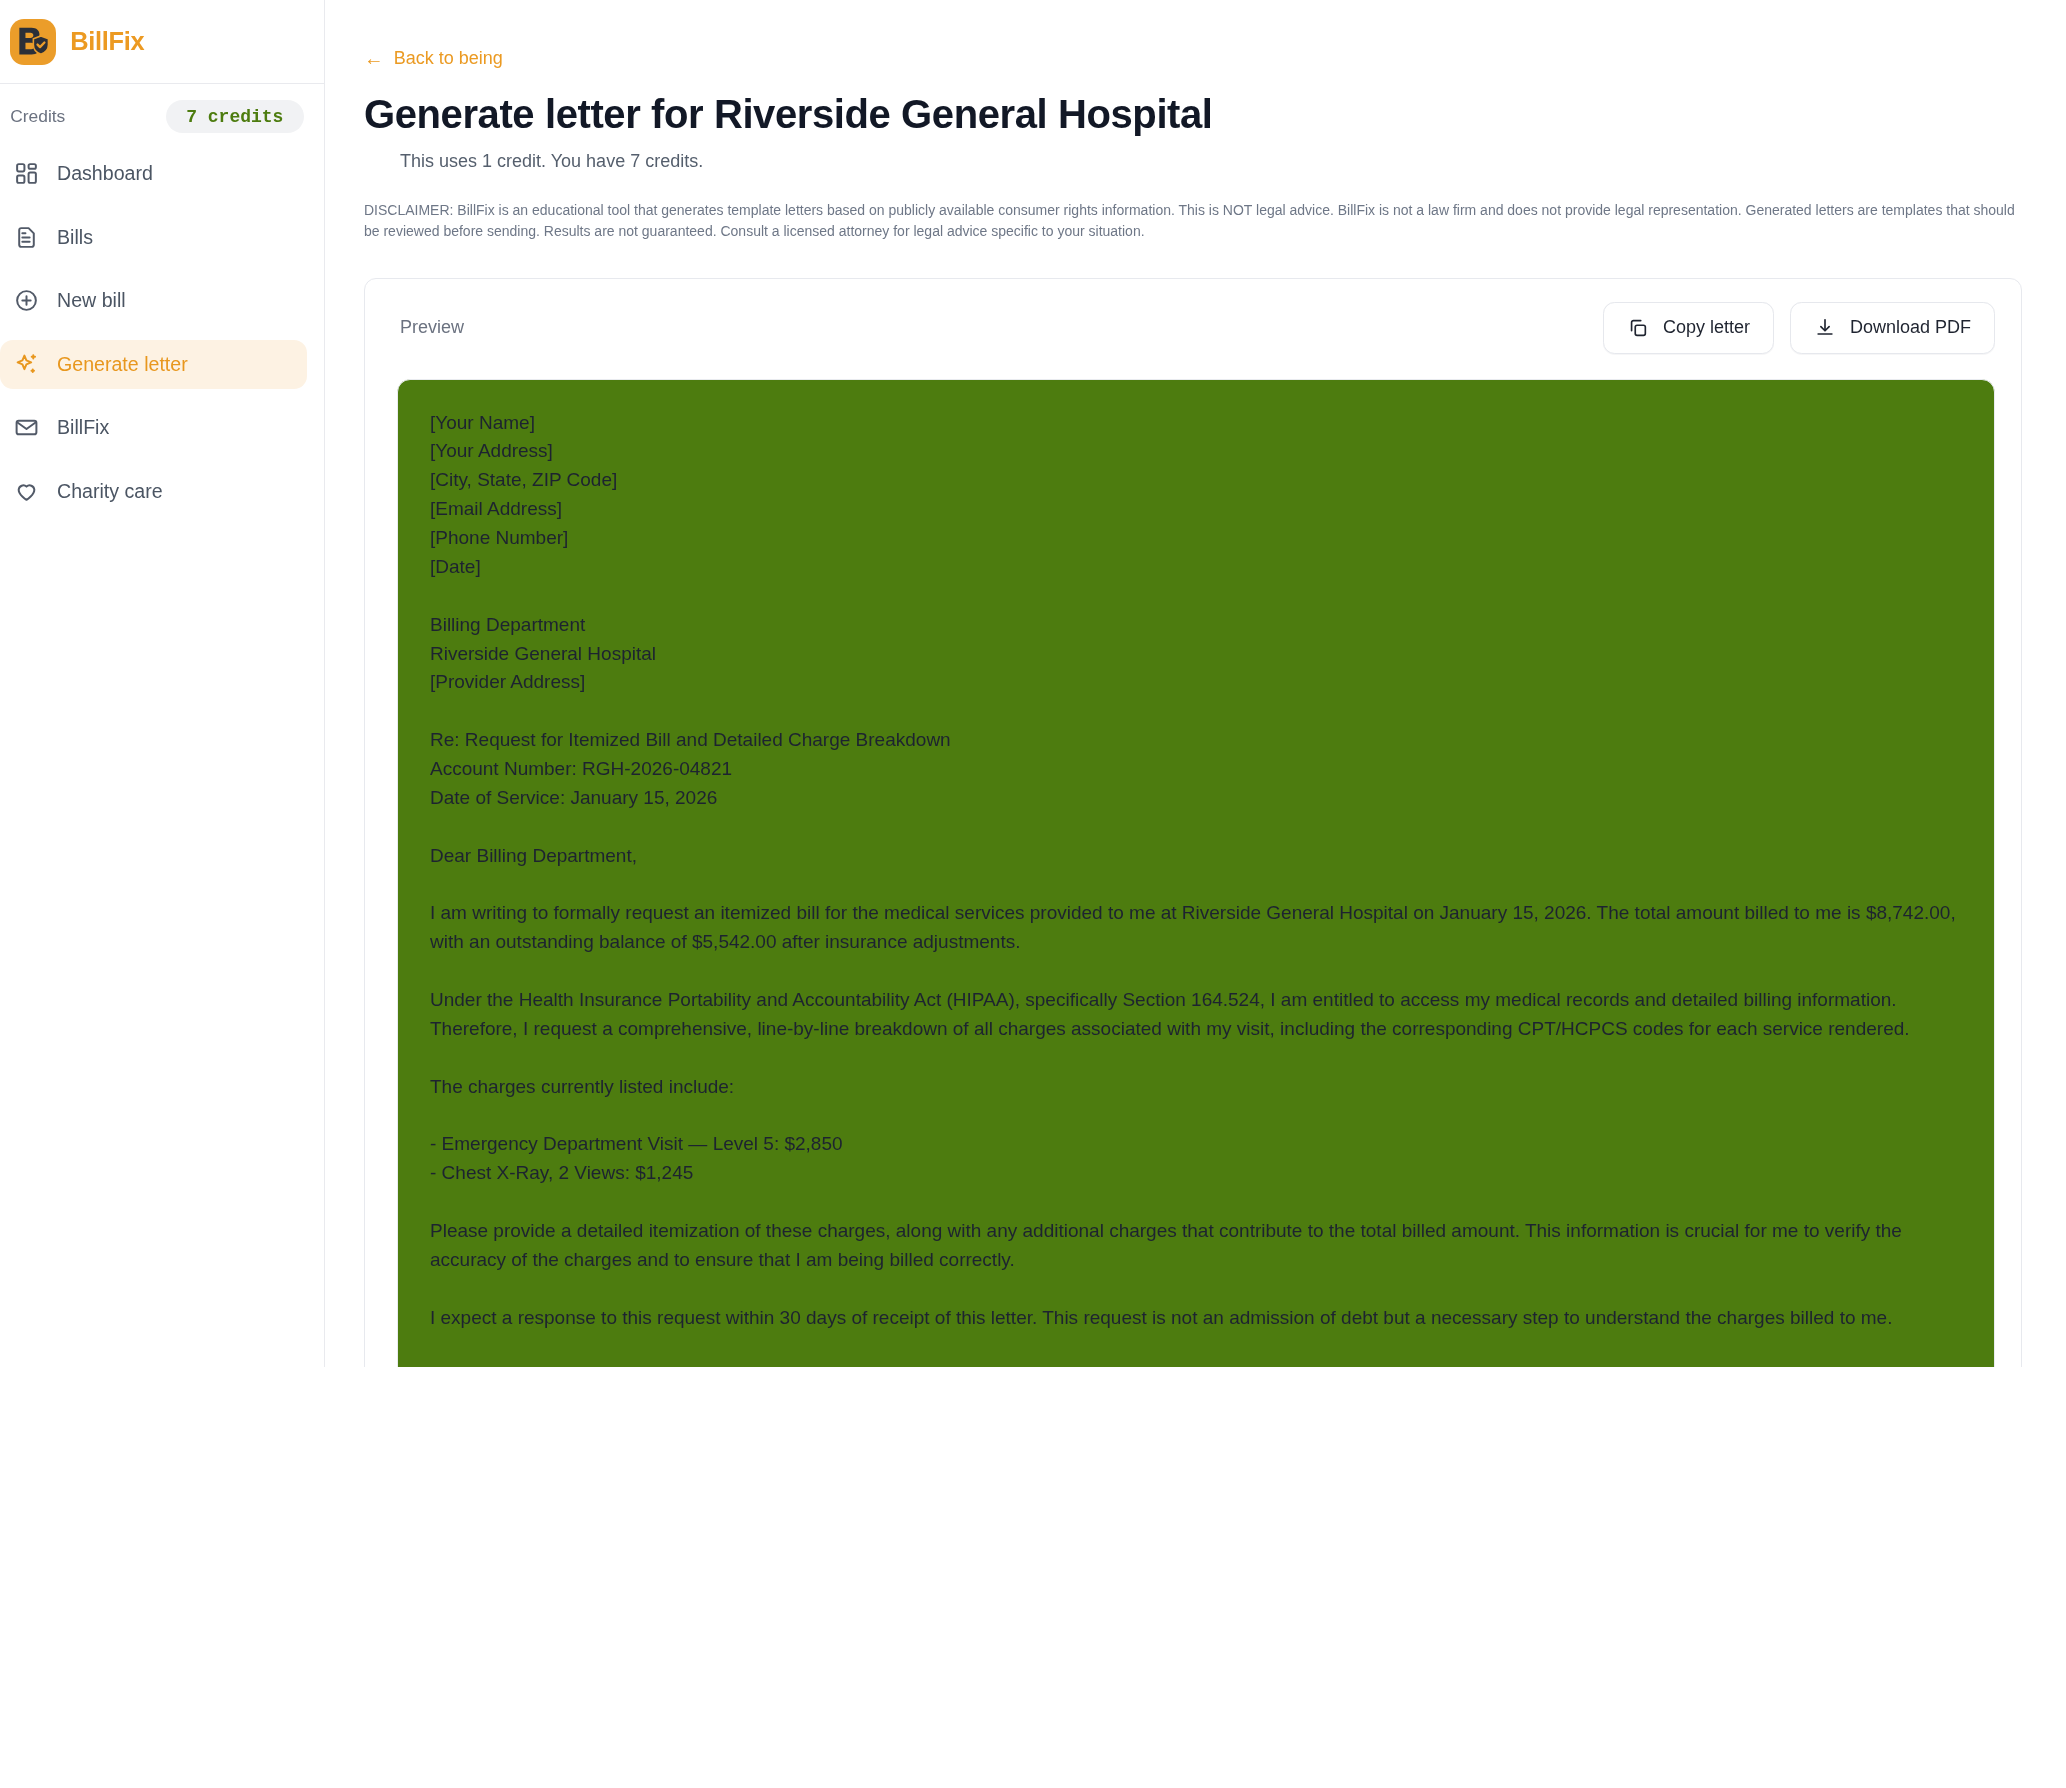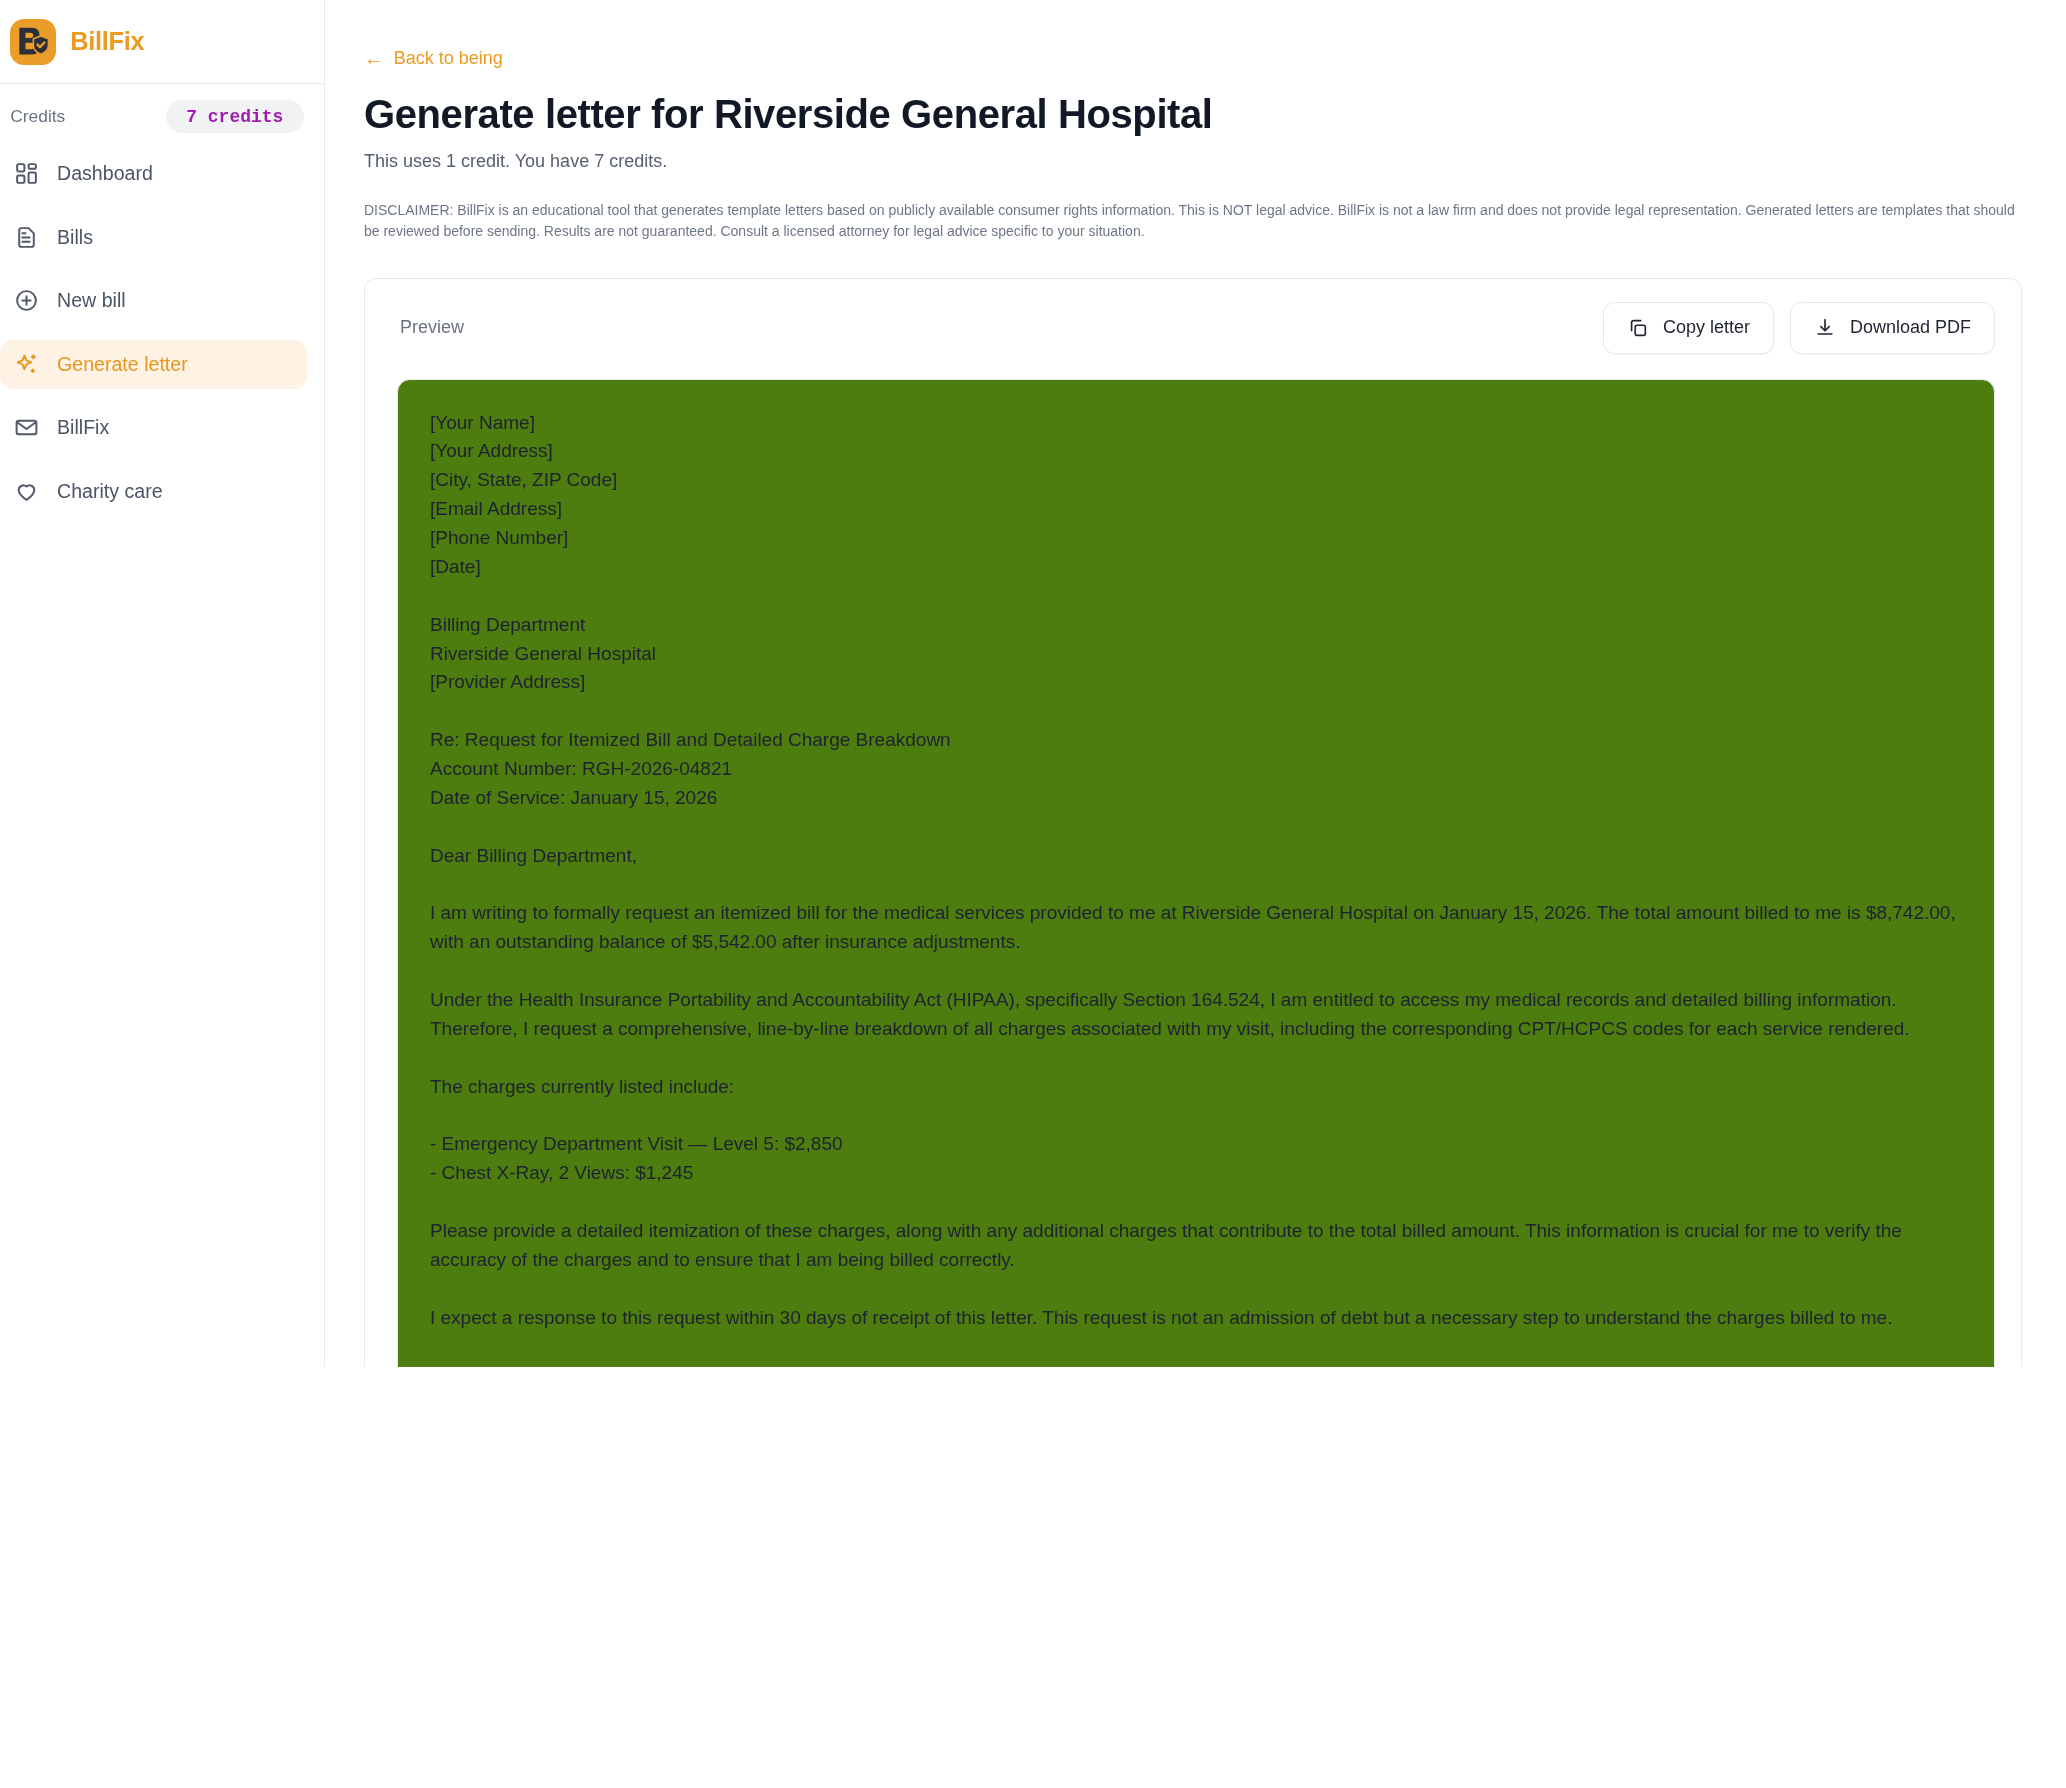--- a/index.html
+++ b/index.html
@@ -39,21 +39,21 @@
   .credits-row{
     height:65px;flex:0 0 65px;
     display:flex;align-items:center;justify-content:space-between;
     padding:0 20.3px 0 10.2px;
   }
   .credits-label{font-size:17.4px;color:#6b7280;}
   .credits-pill{
     background:#f1f2f4;border-radius:726px;
     padding:6.5px 20.3px;
     font-family:"Liberation Mono", monospace;
-    font-size:18px;font-weight:bold;color:#a21caf;
+    font-size:18px;font-weight:bold;color:#4d7c0f;
   }
   .nav{padding:0 17.4px 0 0;display:flex;flex-direction:column;}
   .nav-item{
     display:flex;align-items:center;gap:18px;
     height:49px;
     padding-left:14px;
     border-radius:13px;
     font-size:19.6px;color:#4b5563;
     cursor:pointer;
     margin-bottom:14.5px;
@@ -72,21 +72,21 @@
   }
   .back-link{
     display:inline-flex;align-items:center;gap:10.2px;
     color:#eb9a22;font-size:18px;cursor:pointer;margin-bottom:23px;
   }
   .back-arrow{font-size:19.6px;line-height:1;}
   .page-title{
     font-size:40px;font-weight:bold;color:#121826;letter-spacing:-0.4px;
     margin-bottom:14px;
   }
-  .page-sub{font-size:18px;color:#5a6personally;}
+  .page-sub{font-size:18px;color:#5a6personally;margin-left:36px;}
   .page-sub{font-size:18px;color:#555f6d;margin-bottom:28px;}
   .disclaimer{
     font-size:14px;line-height:1.52;color:#6e7787;
     max-width:1653px;margin-bottom:35px;
   }
 
   
   .preview-card{
     border:1.5px solid #e7e9ee;
     border-radius:12px;

